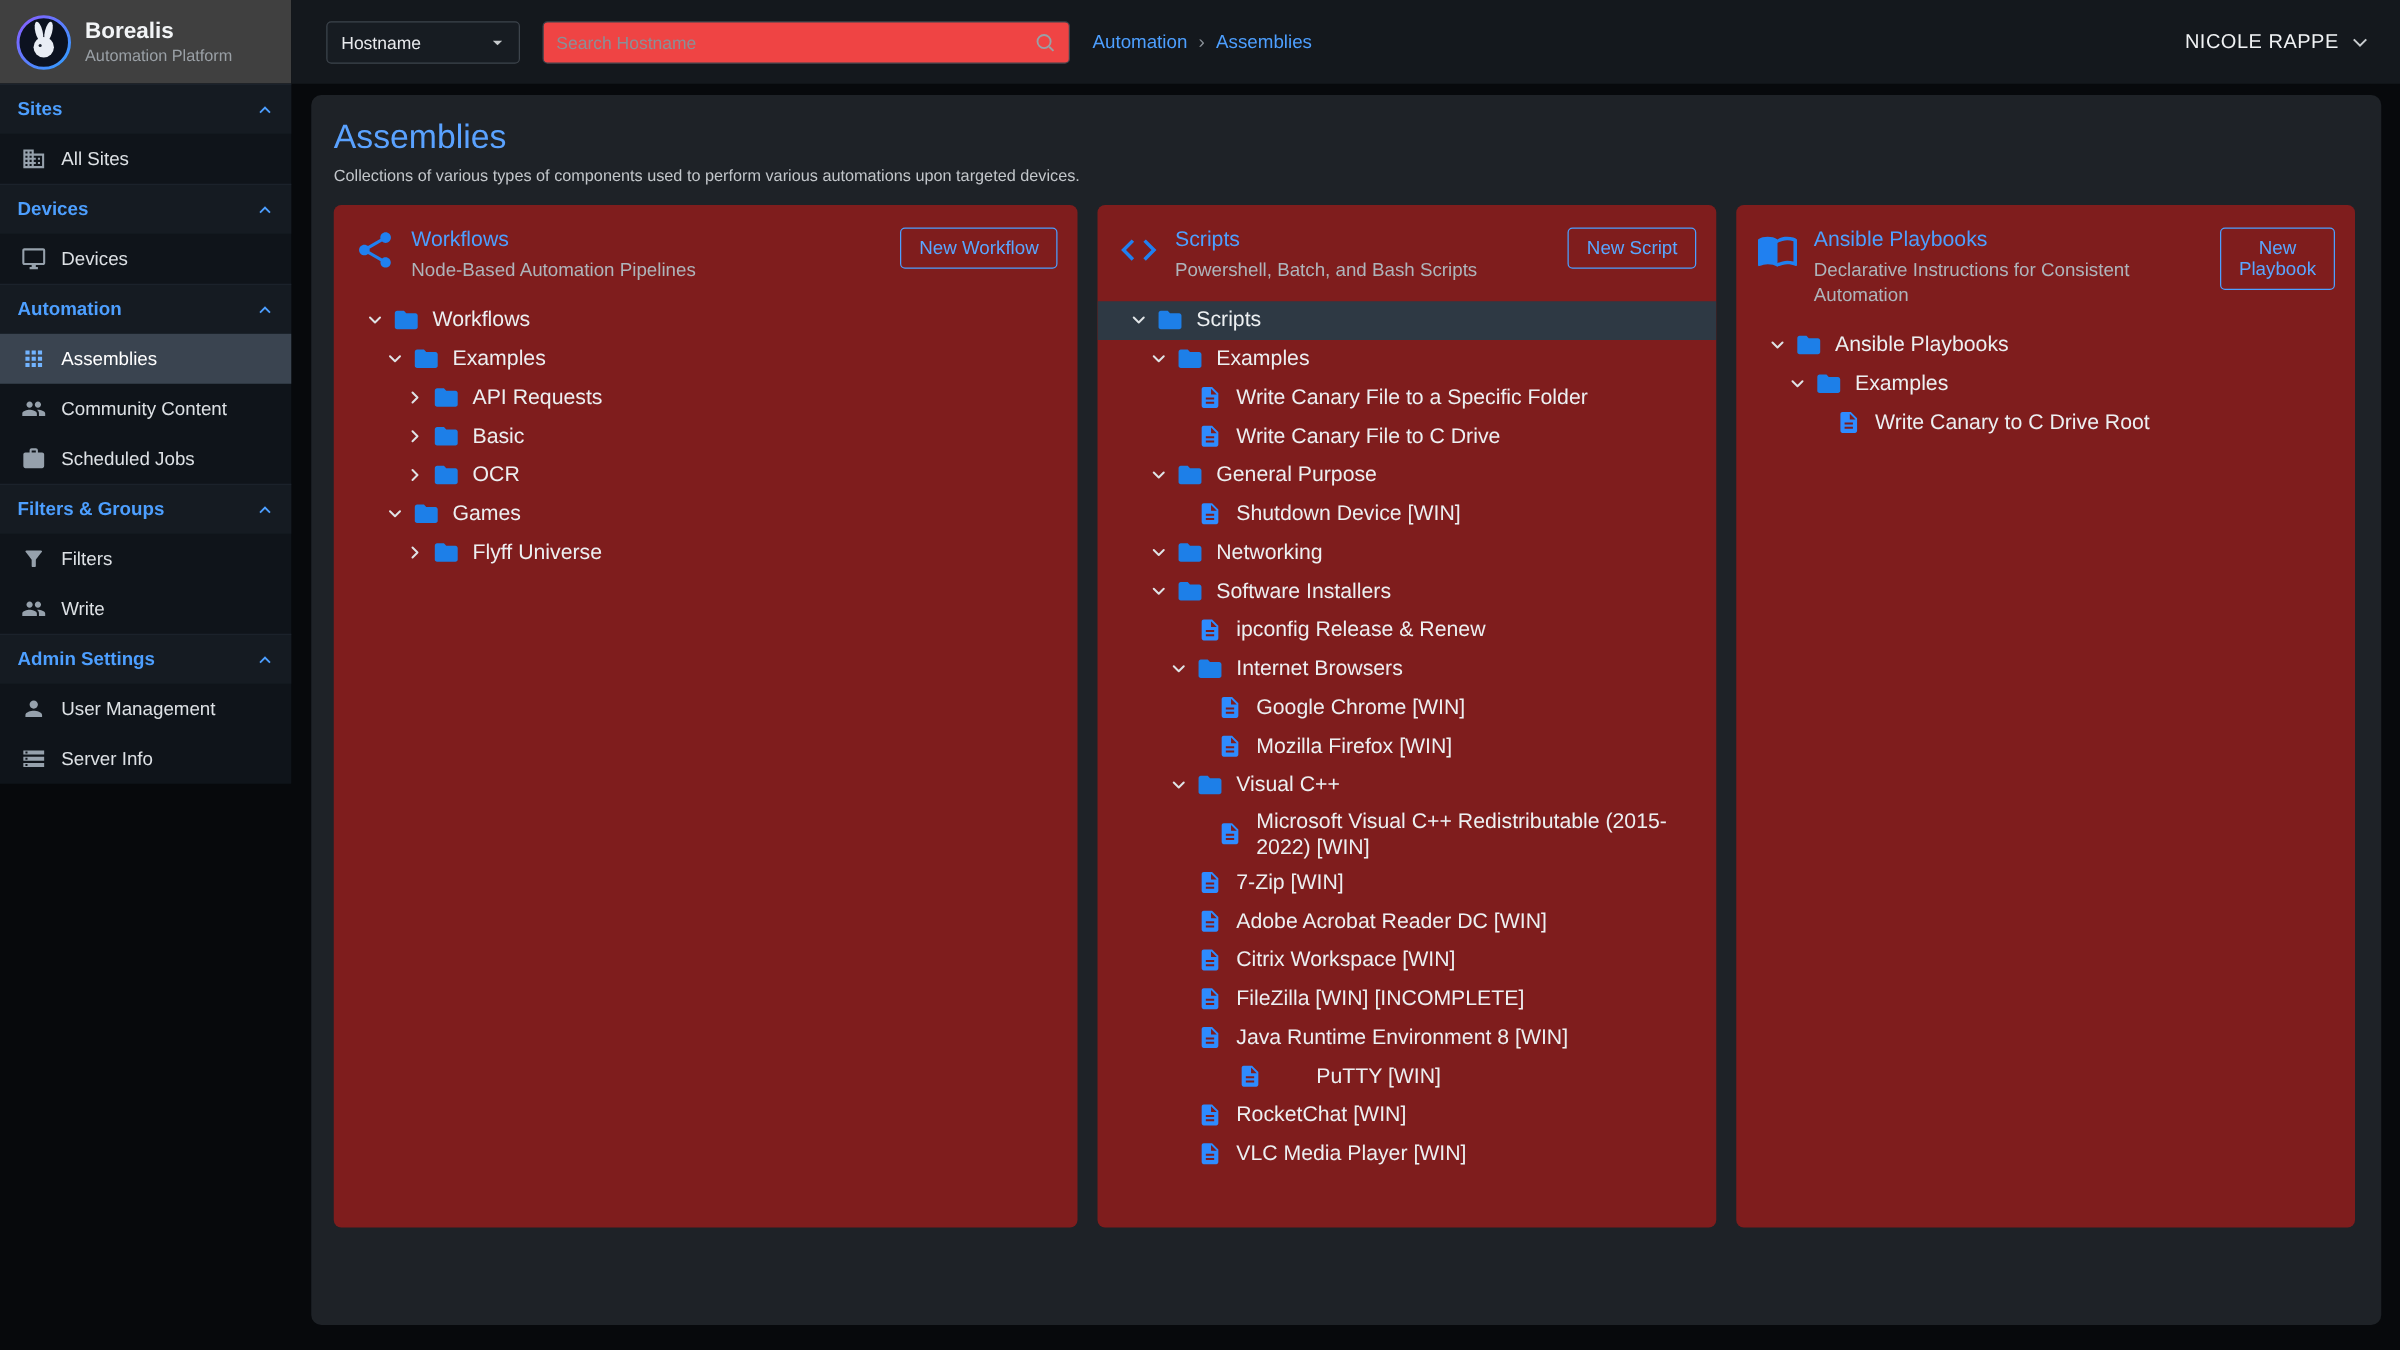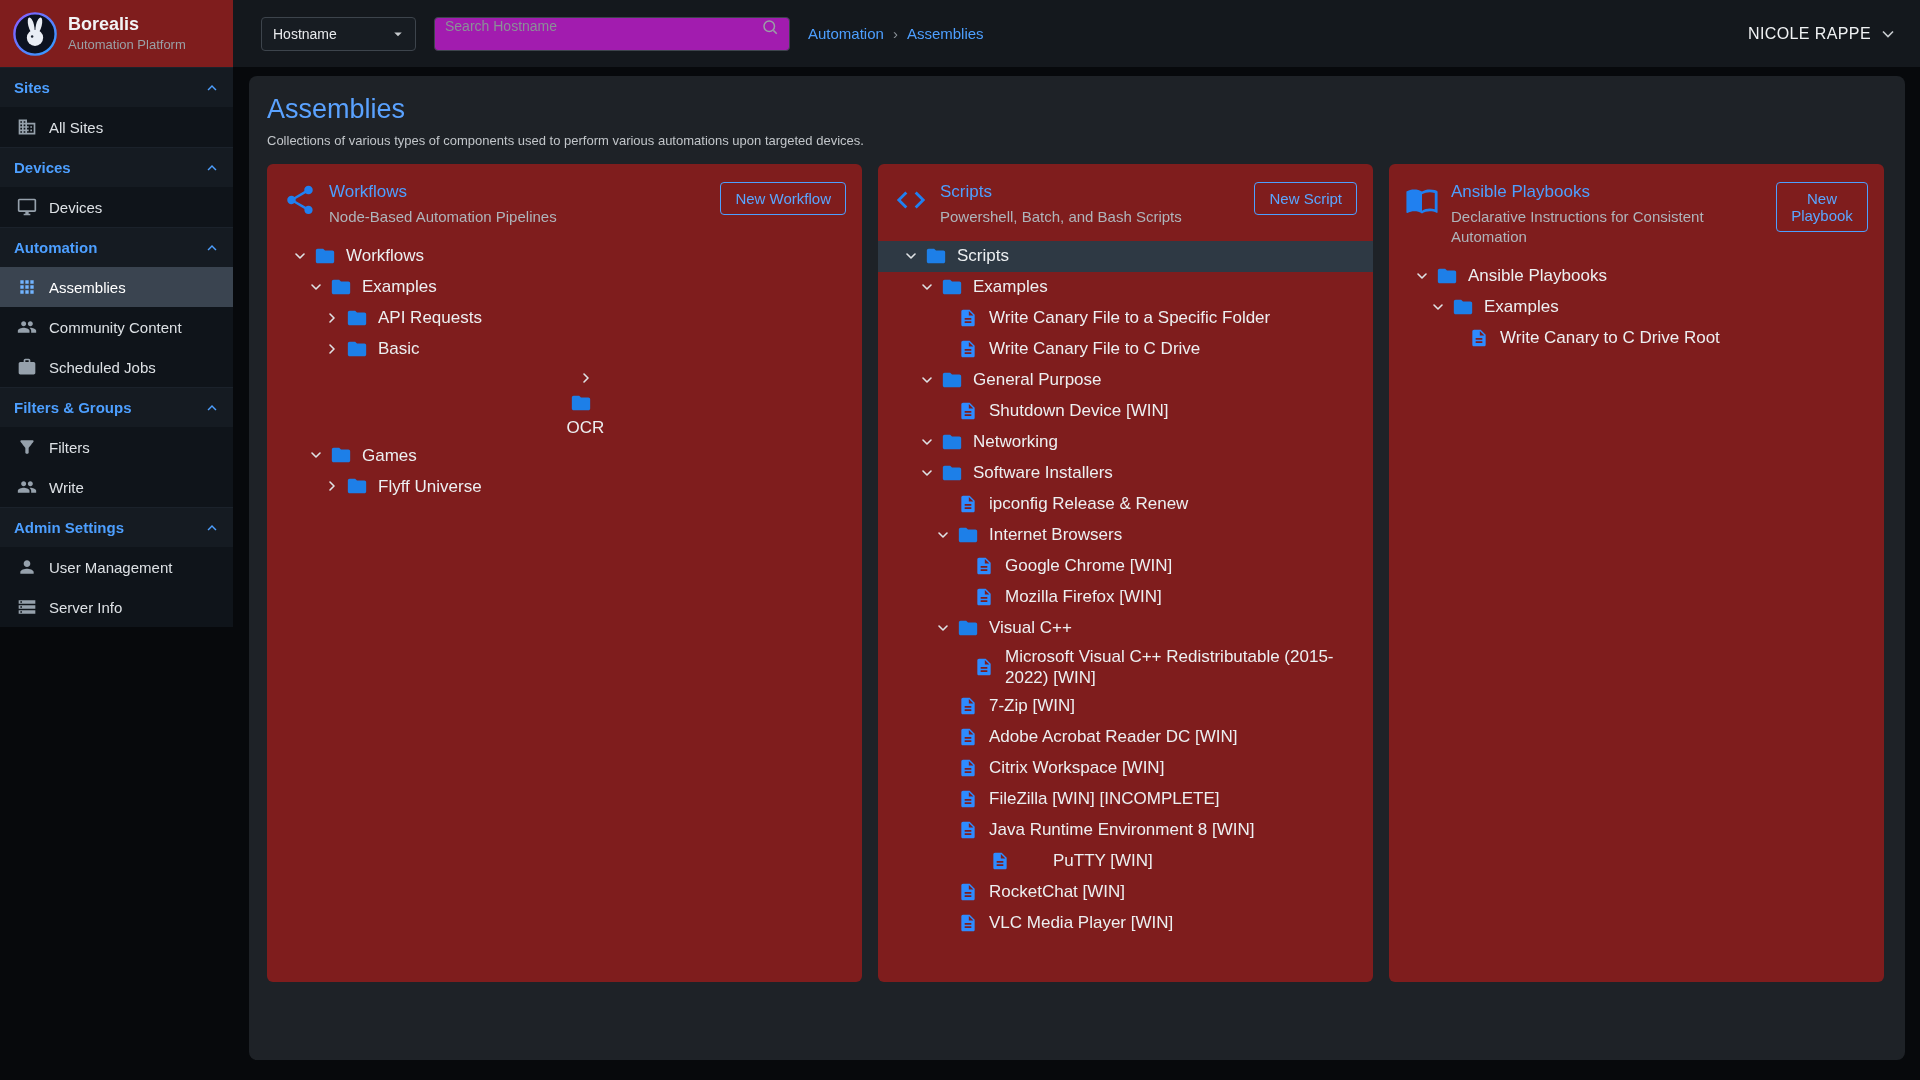--- a/index.html
+++ b/index.html
@@ -7,21 +7,21 @@
   body {
     background:#07090c;
     color:#e8eaed;
     font-family:"Liberation Sans", sans-serif;
   }
   .app { display:flex; width:1920px; height:1080px; }
 
   
   .leftcol { width:233px; flex:0 0 233px; display:flex; flex-direction:column; }
   .logo-area {
-    height:67px; background:#7f1d1d; display:flex; align-items:center;
+    height:67px; background:#404040; display:flex; align-items:center;
     padding:0 12px; gap:10px; flex:0 0 67px;
   }
   .brand-name { font-size:18px; font-weight:bold; color:#f2f4f6; line-height:1.1; }
   .brand-tagline { font-size:13px; color:#9aa0a6; margin-top:2px; }
   .nav { background:#0f141a; }
   .nav-header {
     height:40px; display:flex; align-items:center; justify-content:space-between;
     padding:0 12px 0 14px; background:#151b22; border-top:1px solid #1b222b;
     cursor:pointer;
   }
@@ -40,22 +40,22 @@
   .topbar {
     height:67px; flex:0 0 67px; background:#14181d; display:flex; align-items:center;
     gap:18px; padding:0 22px 0 28px;
   }
   .host-select {
     width:155px; height:34px; background:#171c22; border:1px solid #3d444c;
     border-radius:4px; display:flex; align-items:center; justify-content:space-between;
     padding:0 8px 0 11px; font-size:14px; color:#e8eaed; cursor:pointer;
   }
   .searchbox {
-    width:356px; height:34px; background:#a21caf; border:1px solid #3d444c;
-    border-radius:4px; display:flex; align-items:flex-start; padding:0 10px;
+    width:422px; height:34px; background:#ef4444; border:1px solid #3d444c;
+    border-radius:4px; display:flex; align-items:center; padding:0 10px;
   }
   .searchbox input {
     flex:1; background:transparent; border:none; outline:none;
     color:#e8eaed; font-size:14px; font-family:"Liberation Sans", sans-serif;
   }
   .searchbox input::placeholder { color:#8a9097; }
   .search-ic { color:#9aa0a6; display:flex; }
   .breadcrumb { display:flex; align-items:center; gap:9px; font-size:15px; }
   .crumb { color:#4d9fff; cursor:pointer; }
   .crumb-sep { color:#8a9097; }
@@ -346,21 +346,21 @@
                       <polyline points="9 6 15 12 9 18"></polyline>
                     </svg>
                   </span>
                   <span class="ticon folder">
                     <svg width="22" height="22" viewBox="0 0 24 24" fill="currentColor">
                       <path d="M10 4H4c-1.1 0-1.99.9-1.99 2L2 18c0 1.1.9 2 2 2h16c1.1 0 2-.9 2-2V8c0-1.1-.9-2-2-2h-8l-2-2z"></path>
                     </svg>
                   </span>
                   <span class="tlabel">Basic</span>
                 </div>
-                <div class="trow" style="padding-left: 52px; flex-direction: column;">
+                <div class="trow" style="padding-left: 52px;">
                   <span class="chev">
                     <svg width="16" height="16" viewBox="0 0 24 24" fill="none" stroke="currentColor" stroke-width="2.4" stroke-linecap="round" stroke-linejoin="round">
                       <polyline points="9 6 15 12 9 18"></polyline>
                     </svg>
                   </span>
                   <span class="ticon folder">
                     <svg width="22" height="22" viewBox="0 0 24 24" fill="currentColor">
                       <path d="M10 4H4c-1.1 0-1.99.9-1.99 2L2 18c0 1.1.9 2 2 2h16c1.1 0 2-.9 2-2V8c0-1.1-.9-2-2-2h-8l-2-2z"></path>
                     </svg>
                   </span>

